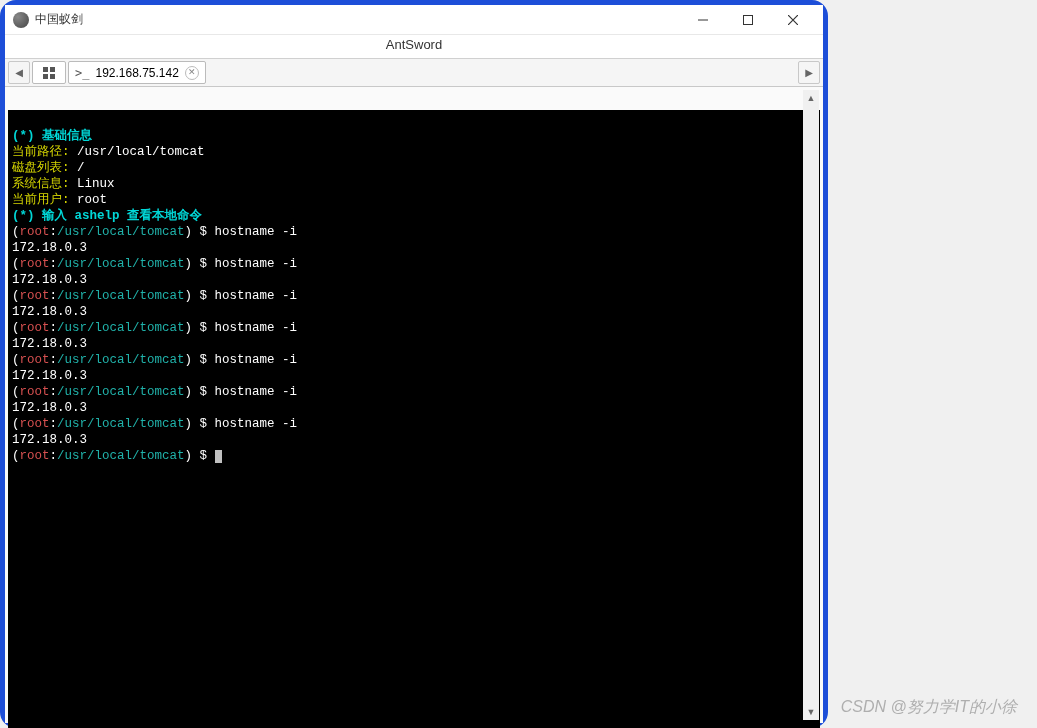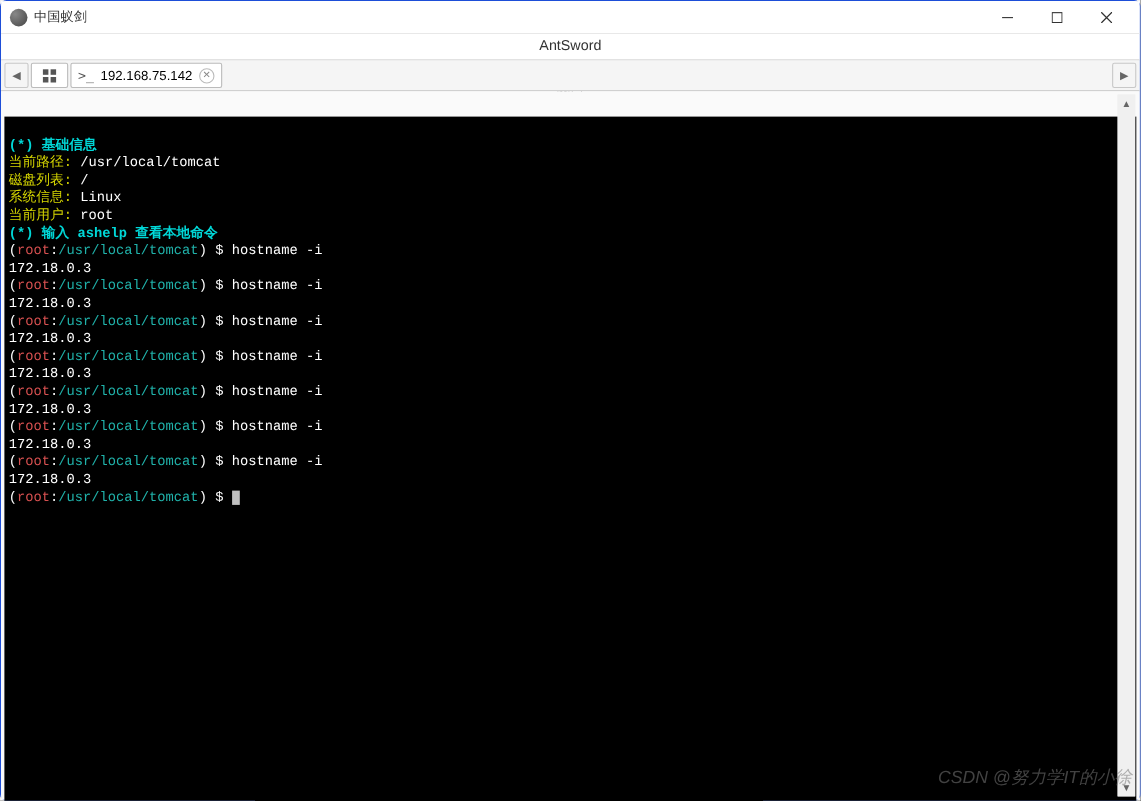--- a/index.html
+++ b/index.html
@@ -5,25 +5,25 @@
 * { margin: 0; padding: 0; box-sizing: border-box; }
 body {
   font-family: "Microsoft YaHei", "Segoe UI", Arial, sans-serif;
   background: #f0f0f0;
   width: 1037px;
   height: 728px;
   overflow: hidden;
   position: relative;
 }
 .window {
-  width: 1037px;
+  width: 828px;
   height: 728px;
   background: #ffffff;
-  border: 1px solid #1d4ed8;
-  border-radius: 6px;
+  border: 5px solid #1d4ed8;
+  border-radius: 16px;
   display: flex;
   flex-direction: column;
 }
 .titlebar {
   height: 30px;
   display: flex;
   align-items: center;
   padding: 0 8px;
   background: #ffffff;
   border-bottom: 1px solid #e8e8e8;
@@ -150,21 +150,21 @@
   height: 16px;
   display: flex; align-items: center; justify-content: center;
   background: #f0f0f0;
   color: #666; font-size: 9px;
   cursor: pointer;
 }
 .sb-track { flex: 1; background: #f0f0f0; }
 
 .watermark {
   position: absolute;
-  right: 8px; bottom: 10px;
+  right: 20px; bottom: 10px;
   color: rgba(120,120,120,0.55);
   font-size: 16px;
   font-style: italic;
   pointer-events: none;
 }
 </style>
 </head>
 <body>
 
 <div class="window">

